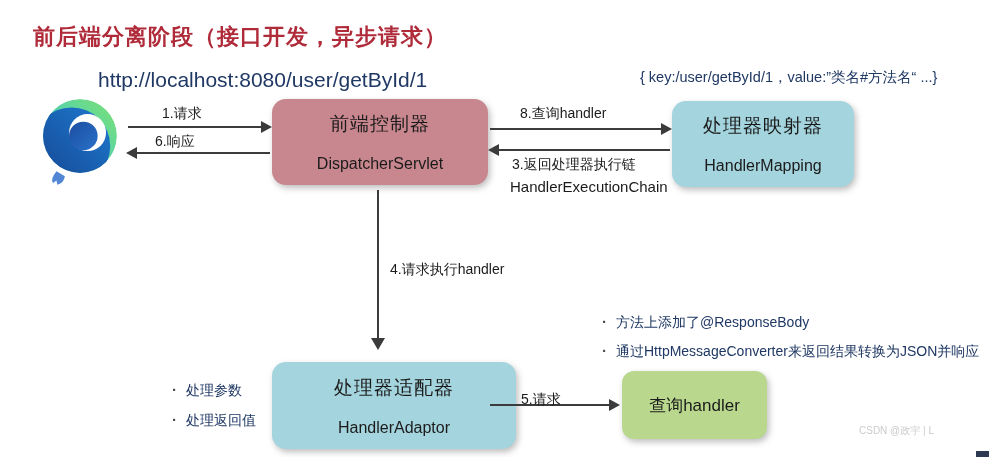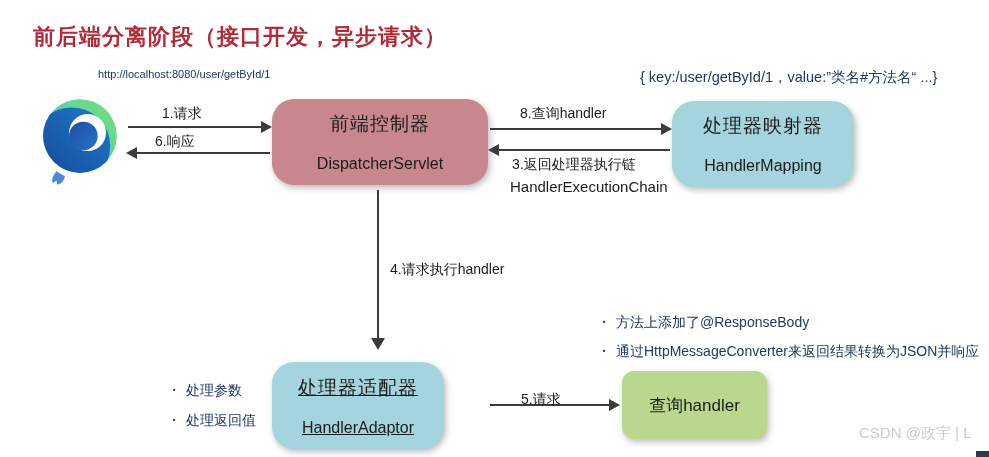--- a/index.html
+++ b/index.html
@@ -4,35 +4,35 @@
 <style>
   * { margin:0; padding:0; box-sizing:border-box; }
   body { background:#ffffff; font-family:"Liberation Sans","DejaVu Sans",sans-serif; }
   .canvas { position:relative; width:989px; height:457px; background:#ffffff; overflow:hidden; }
 
   .page-title {
     position:absolute; left:33px; top:14px;
     font-size:22px; font-weight:bold; color:#b02b3a; letter-spacing:1px; white-space:nowrap;margin-top:8px;
   }
   .navy-text { color:#1f3864; white-space:nowrap; position:absolute; }
-  .url-text  { left:98px;  top:68px; font-size:11px; }
+  .url-text  { left:98px;  top:68px; font-size:21px; }
   .kv-text   { left:640px; top:68px; font-size:14.5px; }
 
   
   .node {
     position:absolute; display:flex; flex-direction:column;
     align-items:center; justify-content:center;
-    border-radius:22px; box-shadow:2px 3px 6px rgba(70,70,70,.35);
+    border-radius:14px; box-shadow:2px 3px 6px rgba(70,70,70,.35);
     color:#1b1b1b; text-align:center;
   }
   .node .cn { font-size:19px; letter-spacing:1px; }
   .node .en { font-size:16px; margin-top:18px; }
   .node-dispatcher { left:272px; top:99px;  width:216px; height:86px; background:#c8868e; }
   .node-mapping    { left:672px; top:101px; width:182px; height:86px; background:#a4d4dd; }
-  .node-adaptor    { left:272px; top:362px; width:172px; height:87px; background:#a4d4dd;text-decoration:underline; }
+  .node-adaptor    { left:272px; top:362px; width:244px; height:87px; background:#a4d4dd; }
   .node-handler    { left:622px; top:371px; width:145px; height:68px; background:#b9d88e; border-radius:12px; }
   .node-handler .single { font-size:17px; }
 
   
   .harrow { position:absolute; height:0; border-top:2px solid #3b3b3b; }
   .harrow.to-right::after {
     content:""; position:absolute; right:-2px; top:-7px;
     border-left:11px solid #3b3b3b; border-top:6px solid transparent; border-bottom:6px solid transparent;
   }
   .harrow.to-left::before {
@@ -44,21 +44,21 @@
     content:""; position:absolute; bottom:-2px; left:-8px;
     border-top:12px solid #3b3b3b; border-left:7px solid transparent; border-right:7px solid transparent;
   }
   .albl { position:absolute; font-size:14px; color:#1b1b1b; white-space:nowrap; }
   .albl-en { font-size:15px; }
 
   
   .note { position:absolute; display:flex; gap:9px; font-size:14px; color:#1f3864; white-space:nowrap; align-items:baseline; }
   .note .dot { color:#4a4a4a; font-size:15px; font-weight:bold; }
 
-  .watermark { position:absolute; left:859px; top:424px; font-size:15px; color:#cbcbcb; white-space:nowrap; }
+  .watermark { position:absolute; left:859px; top:424px; font-size:10px; color:#cbcbcb; white-space:nowrap; }
   .corner-mark { position:absolute; right:0; bottom:0; width:13px; height:6px; background:#2e3a52; }
 
   .edge-icon { position:absolute; left:38px; top:97px; width:84px; height:88px; }
 </style>
 </head>
 <body>
 
 <div class="canvas">
 
   <div class="page-title">前后端分离阶段（接口开发，异步请求）</div>

